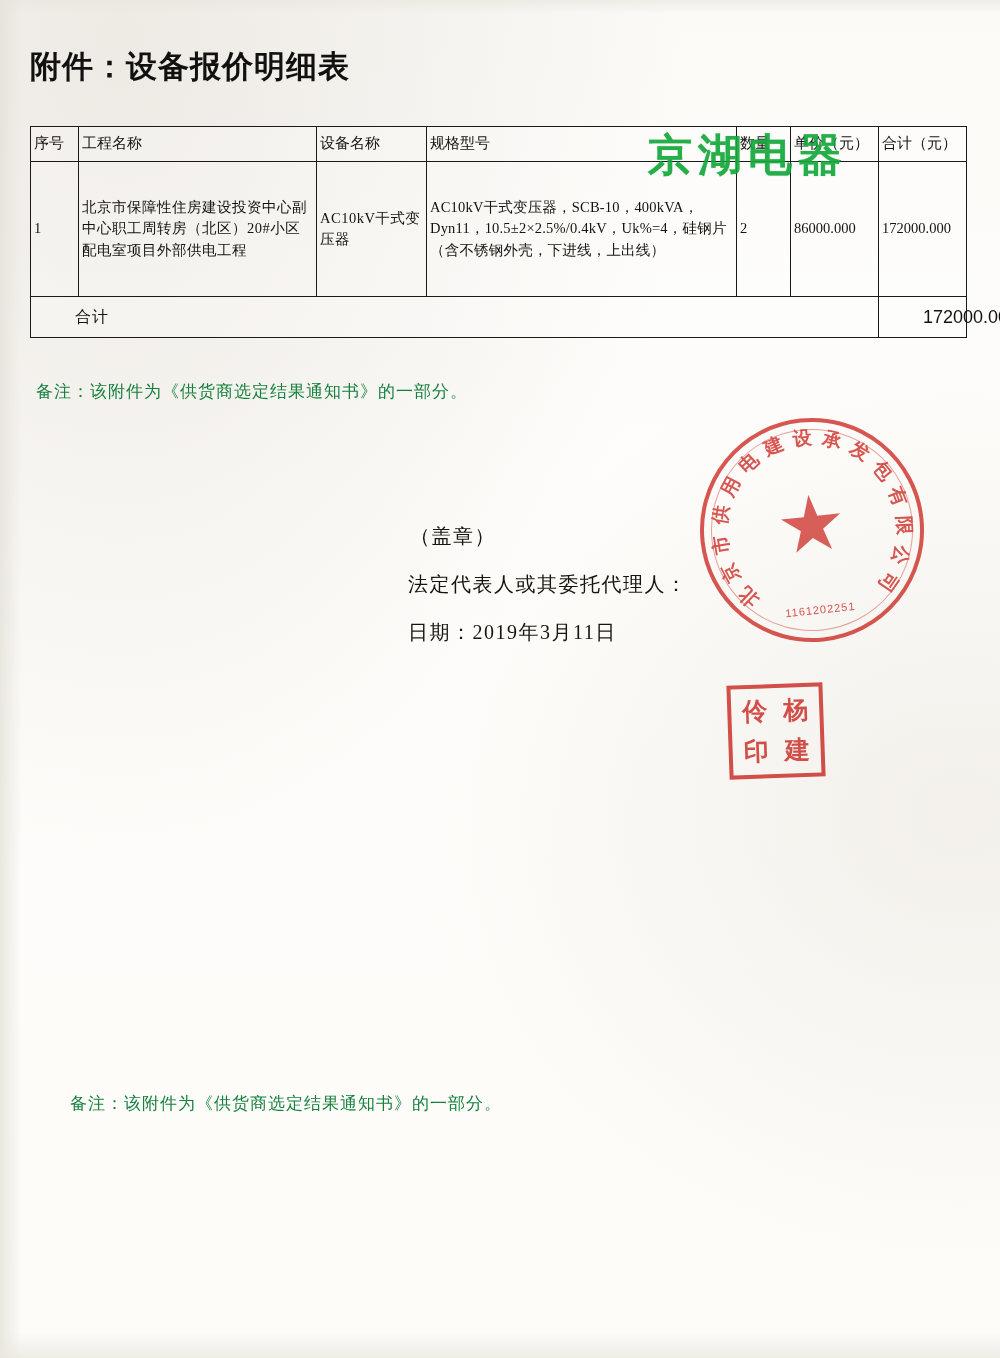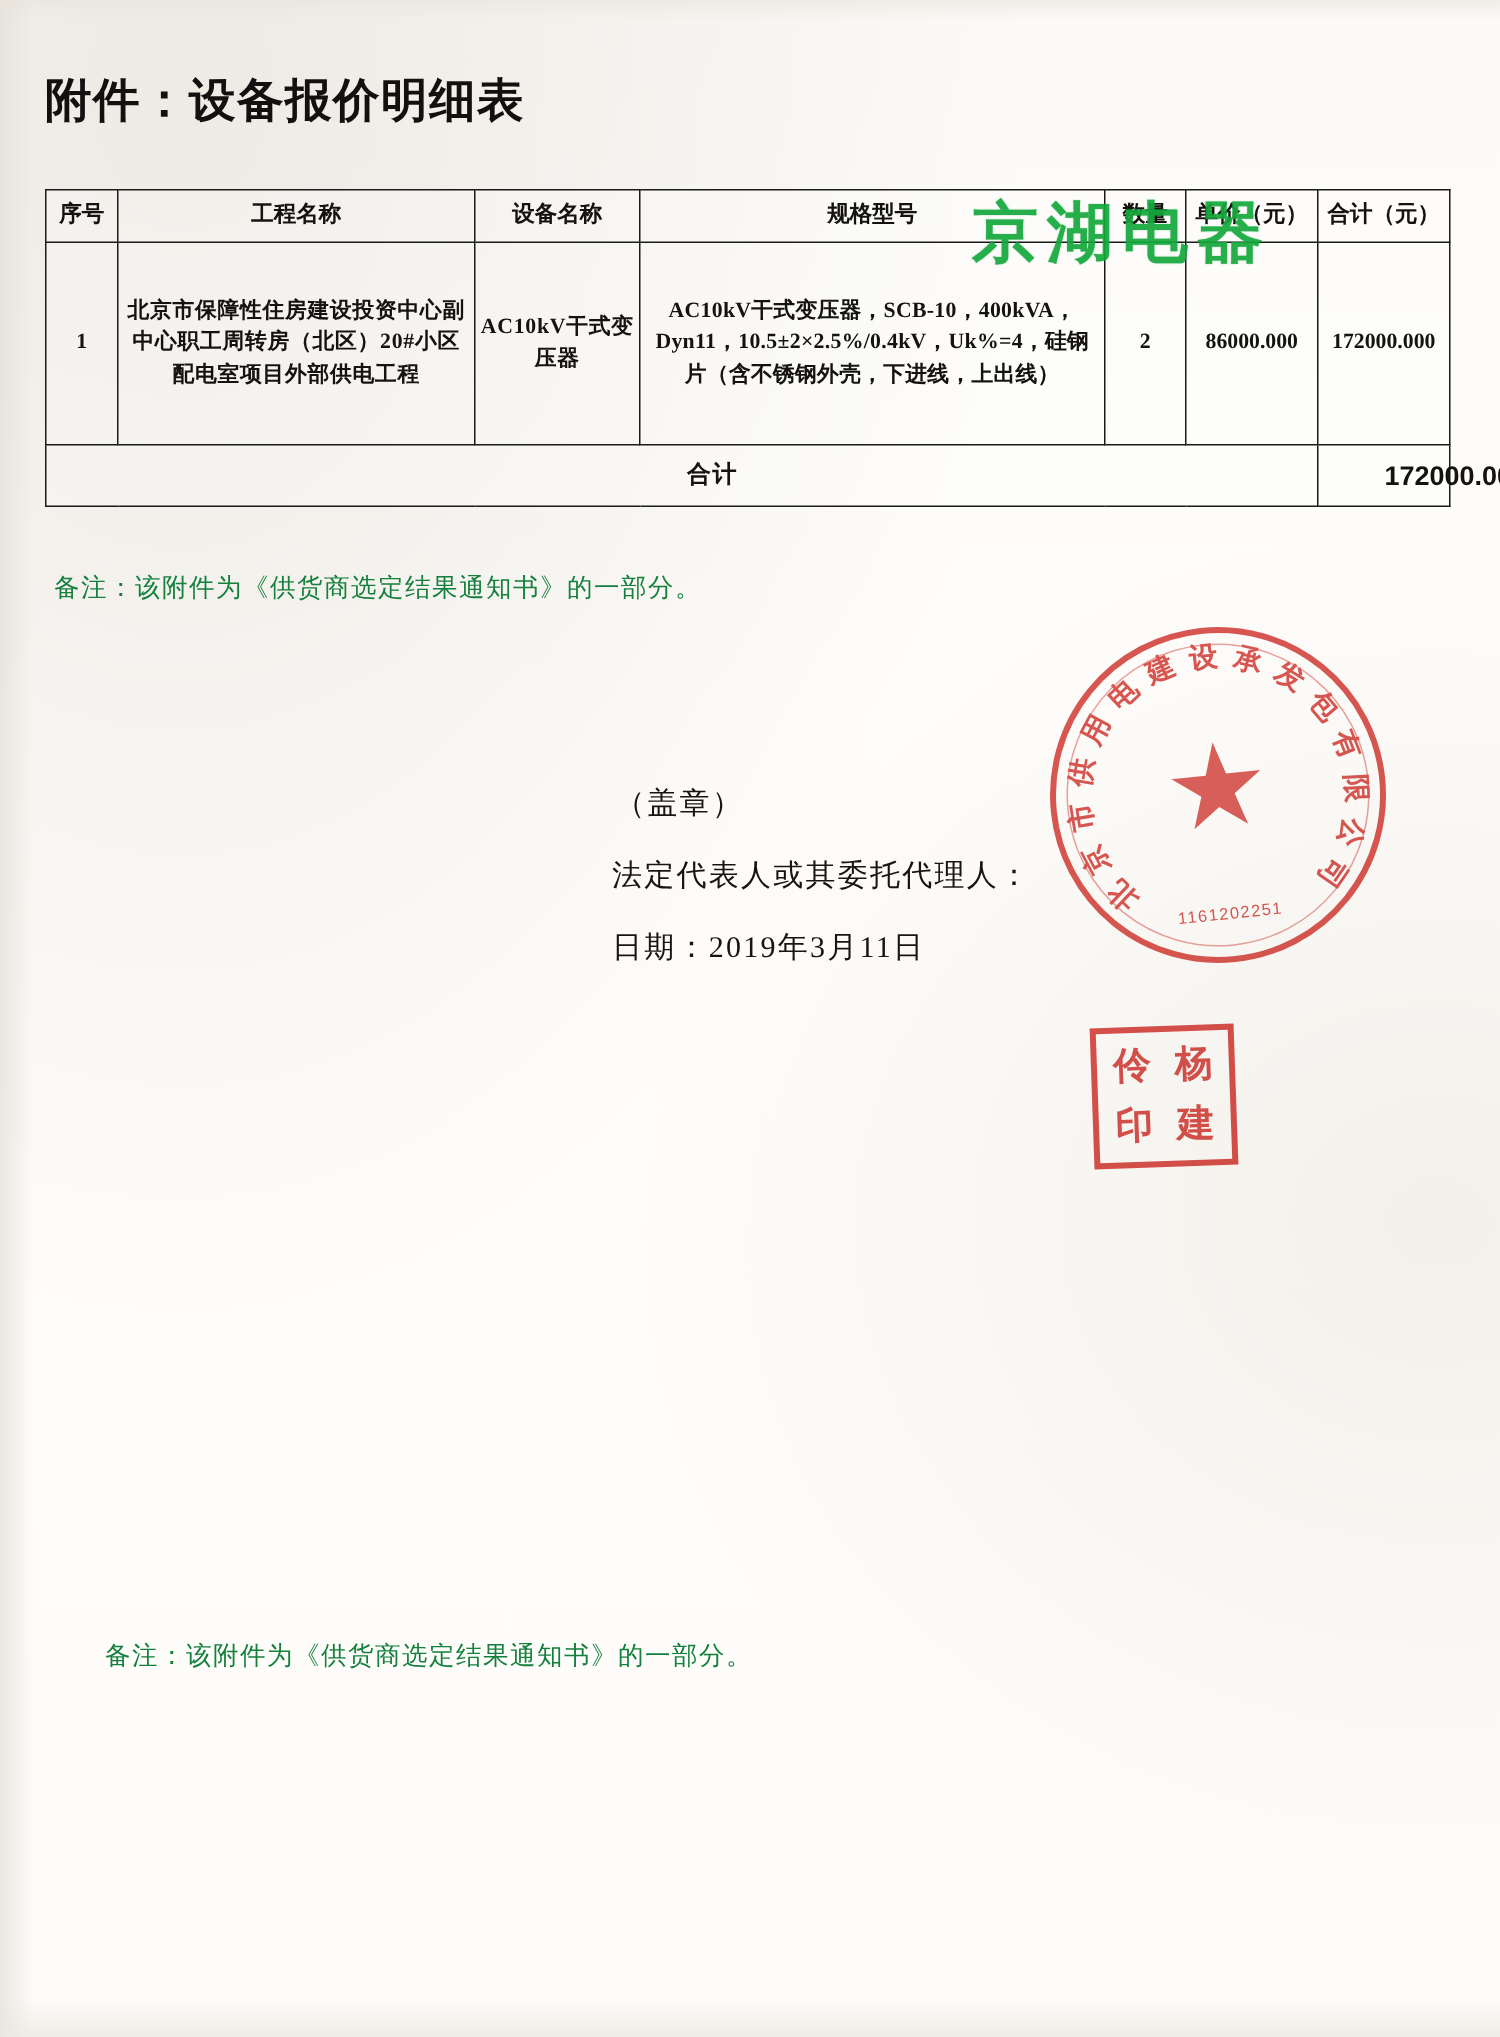--- a/index.html
+++ b/index.html
@@ -67,23 +67,23 @@
     width: 936px;
     border-collapse: collapse;
     table-layout: fixed;
     background: rgba(255,255,255,0.25);
   }
   .quote-table td, .quote-table th {
     border: 1px solid #1a1a18;
     padding: 2px 3px;
     font-size: 14.5px;
     line-height: 1.45;
-    text-align: center;
+    text-align: left;
     vertical-align: middle;
-    font-weight: bold;
+    font-weight: normal;
     font-family: "Liberation Serif", "DejaVu Serif", serif;
   }
   .quote-table thead td {
     height: 30px;
     font-size: 15px;
   }
   .col-seq   { width: 48px; }
   .col-proj  { width: 238px; }
   .col-dev   { width: 110px; }
   .col-spec  { width: 310px; }

